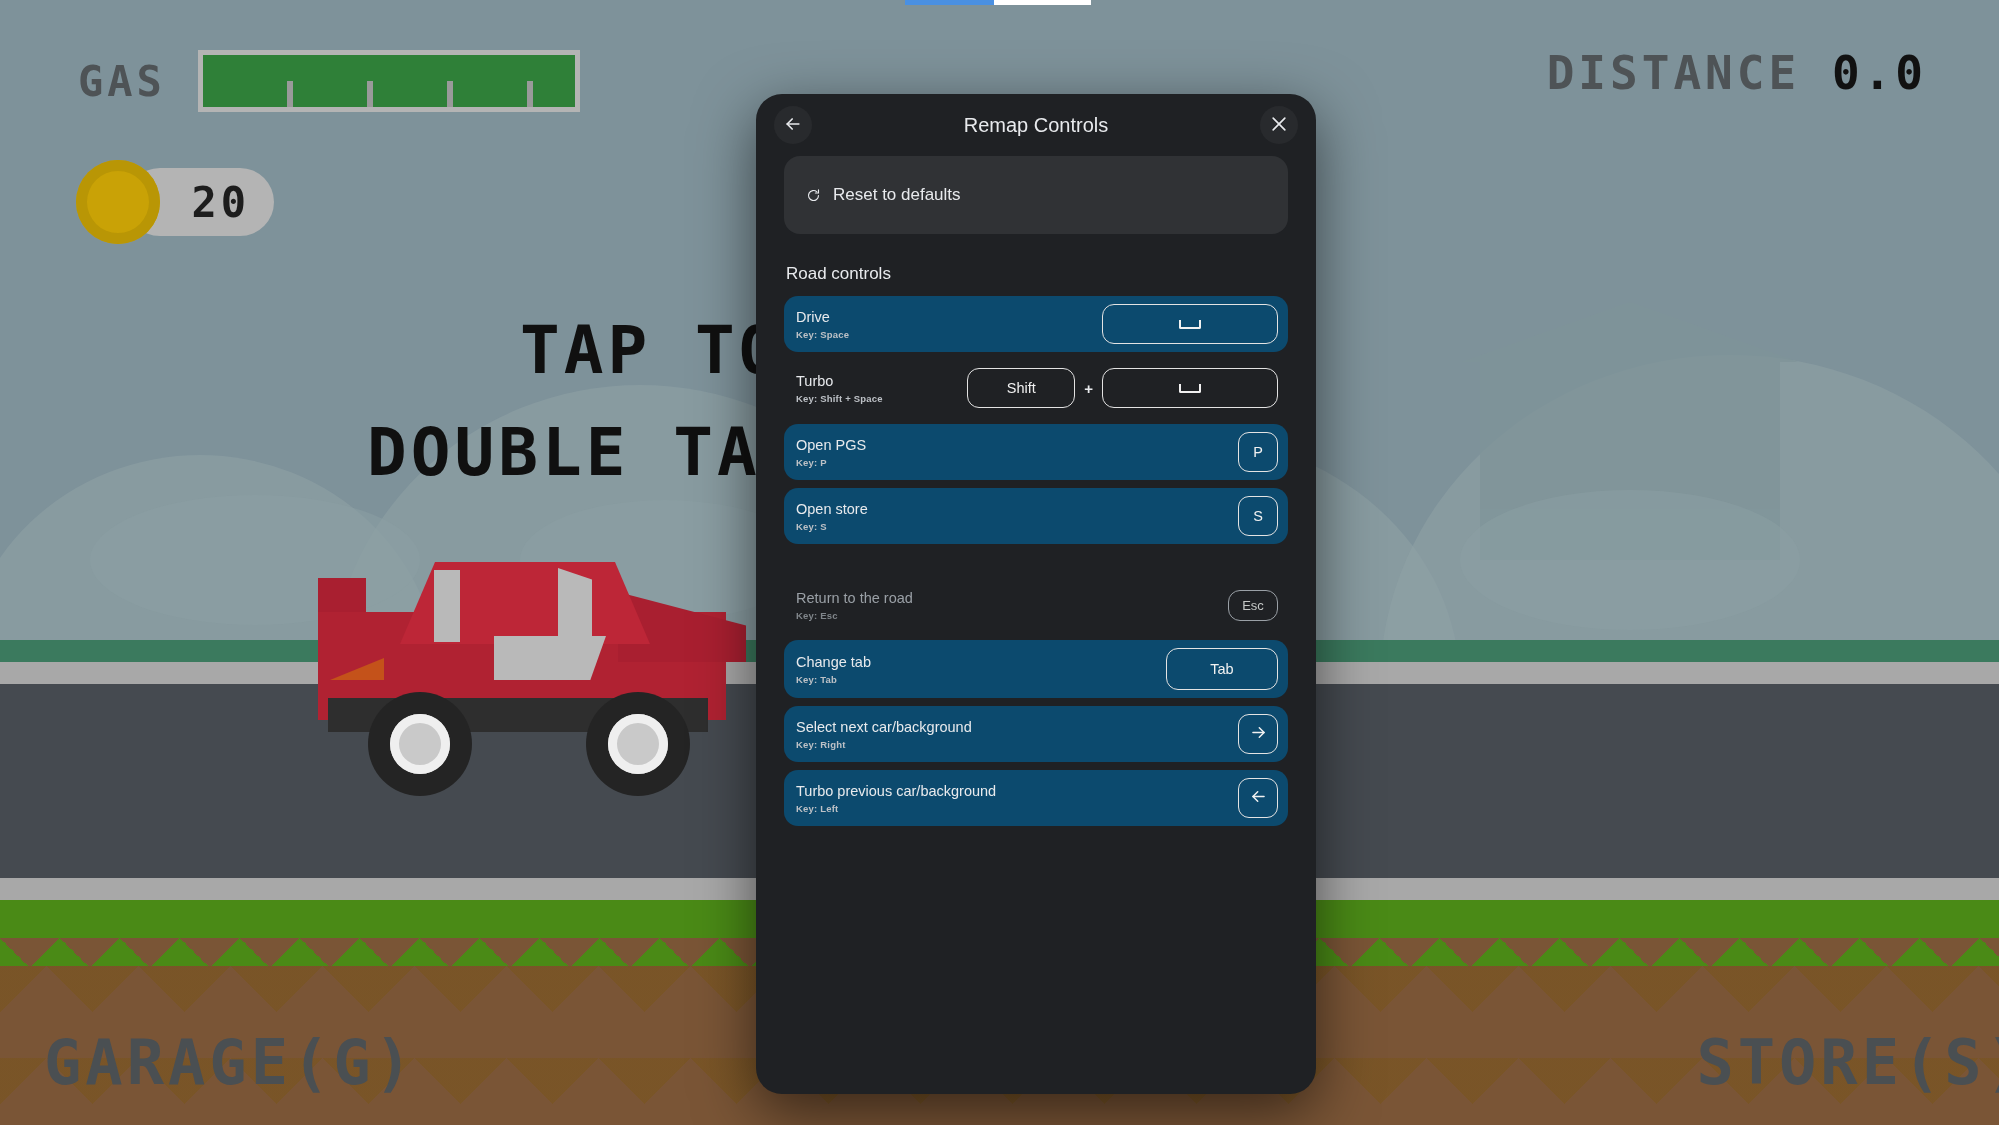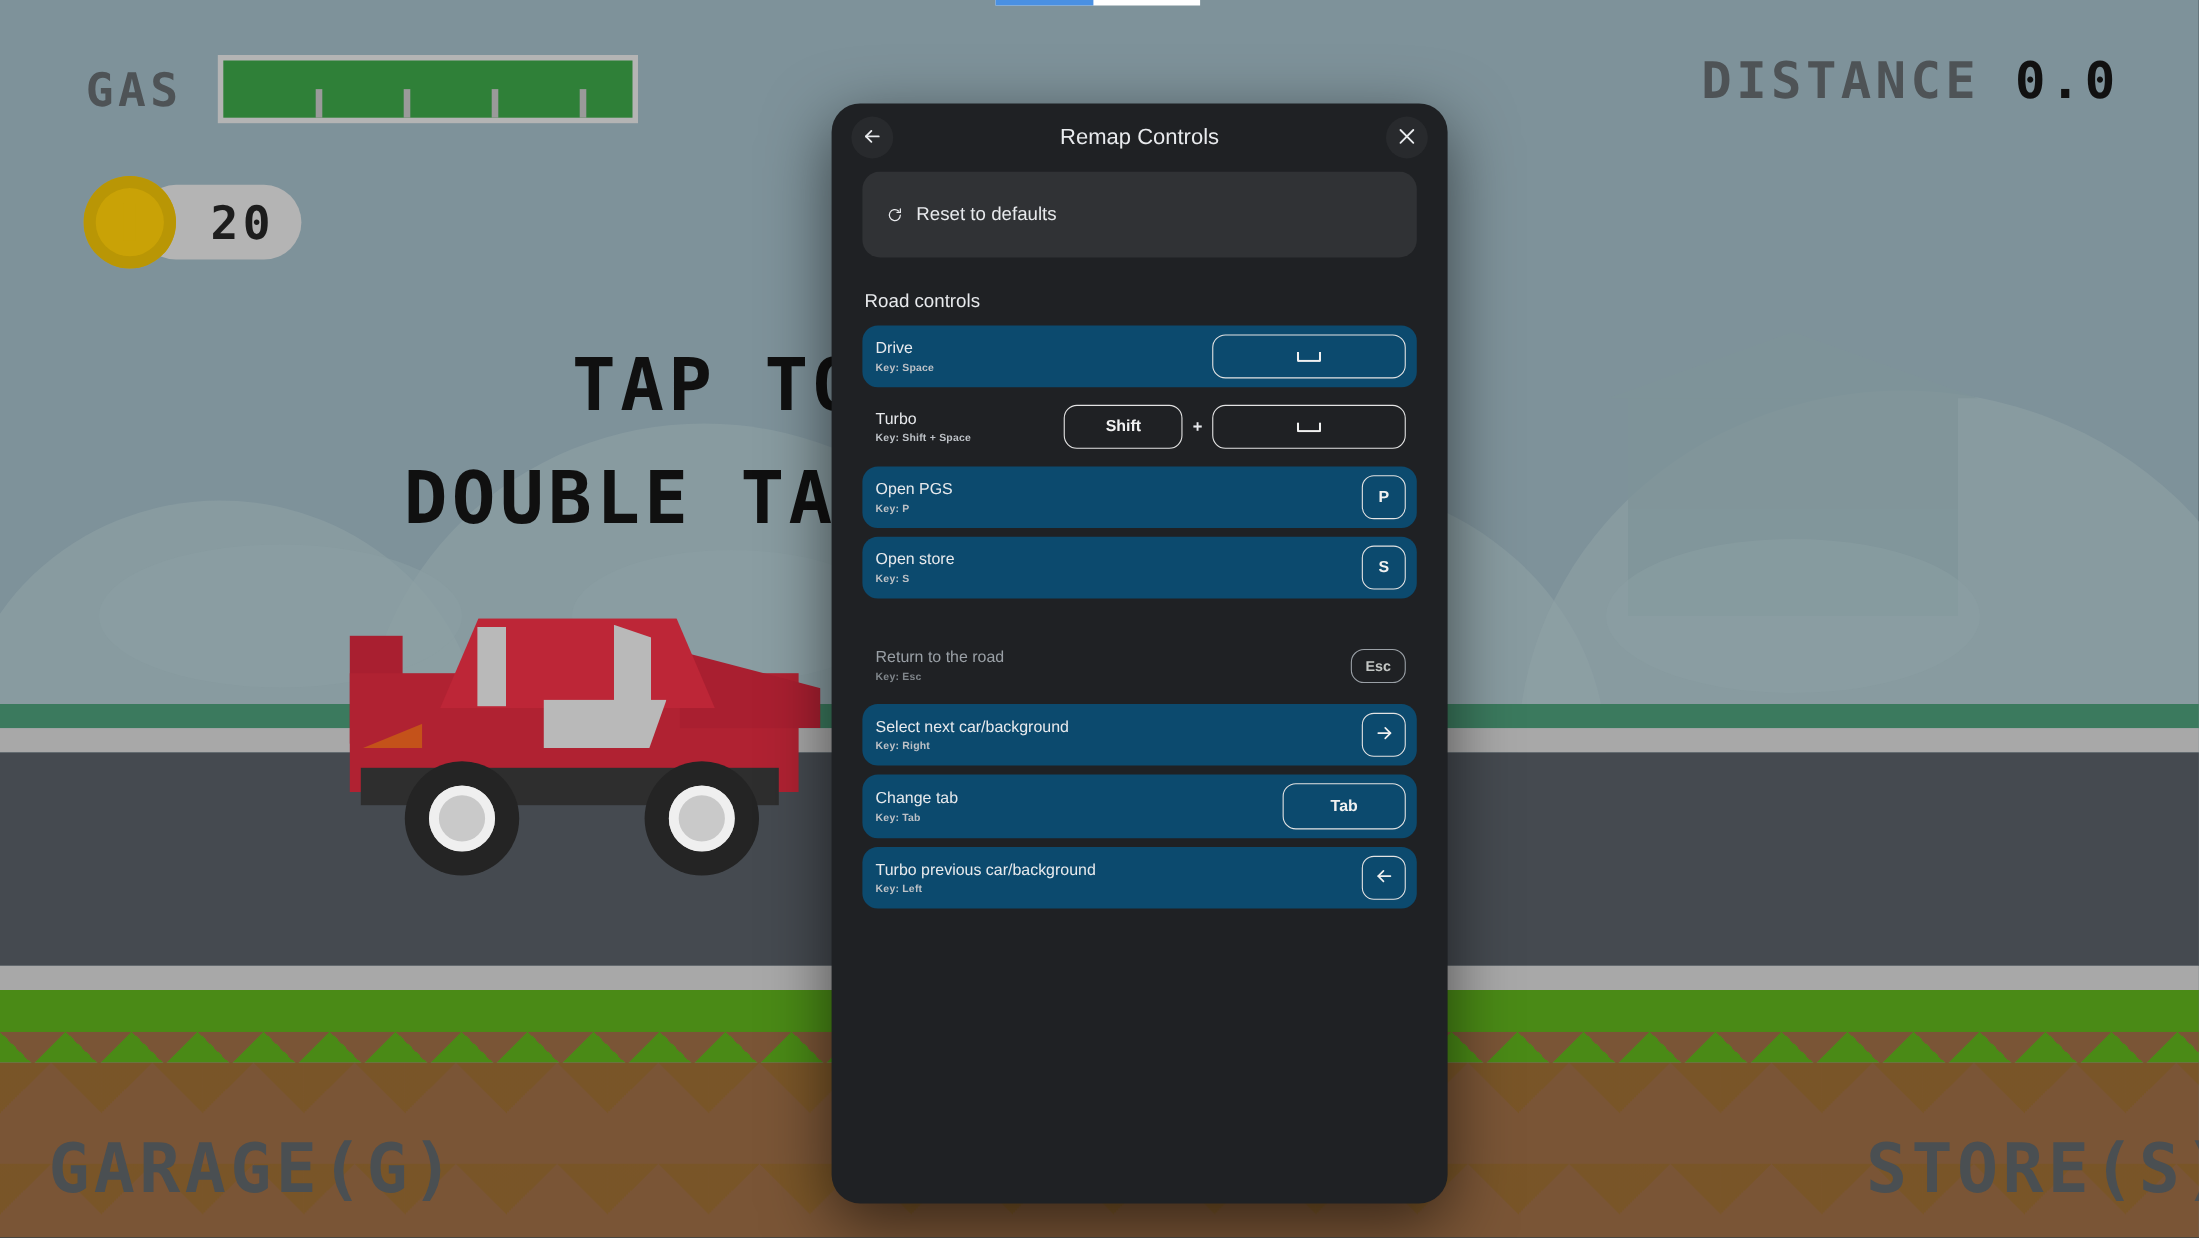--- a/index.html
+++ b/index.html
@@ -320,21 +320,20 @@
   .ctrl-keys { flex: 0 0 auto; display: flex; align-items: center; gap: 8px; }
 
   .keycap {
     border: 1.6px solid #e3e3e3;
     border-radius: 12px;
     color: #f1f1f1;
     display: flex; align-items: center; justify-content: center;
     font-size: 14.5px;
     cursor: pointer;
     background: transparent;
-    font-weight: bold;
   }
   .keycap.dimmed { border-color: #9aa0a6; color: #c4c7c5; }
   .keycap.wide   { width: 176px; height: 40px; }
   .keycap.mid    { width: 108px; height: 40px; }
   .keycap.tab    { width: 112px; height: 42px; }
   .keycap.sq     { width: 40px;  height: 40px; border-radius: 11px; }
   .keycap.esc    { width: 50px;  height: 31px; border-radius: 12px; font-size: 13px; }
 
   .keycap .spacebar-glyph {
     display: block;
@@ -520,45 +519,45 @@
               <div class="ctrl-key">Key: Esc</div>
             </div>
             <div class="ctrl-keys">
               <button class="keycap esc dimmed">
                 <span>Esc</span>
               </button>
             </div>
           </div>
           <div class="ctrl-row shaded">
             <div class="ctrl-text">
+              <div class="ctrl-name">Change tab</div>
+              <div class="ctrl-key">Key: Tab</div>
+            </div>
+            <div class="ctrl-keys">
+              <button class="keycap tab">
+                <span>Tab</span>
+              </button>
+            </div>
+          </div>
+          <div class="ctrl-row shaded">
+            <div class="ctrl-text">
               <div class="ctrl-name">Select next car/background</div>
               <div class="ctrl-key">Key: Right</div>
             </div>
             <div class="ctrl-keys">
               <button class="keycap sq">
                 <span><svg class="arrow" viewBox="0 0 24 24">
                     <path d="M5 12h14"></path>
                     <path d="M13 6l6 6-6 6"></path>
                   </svg></span>
               </button>
             </div>
           </div>
           <div class="ctrl-row shaded">
             <div class="ctrl-text">
-              <div class="ctrl-name">Change tab</div>
-              <div class="ctrl-key">Key: Tab</div>
-            </div>
-            <div class="ctrl-keys">
-              <button class="keycap tab">
-                <span>Tab</span>
-              </button>
-            </div>
-          </div>
-          <div class="ctrl-row shaded">
-            <div class="ctrl-text">
               <div class="ctrl-name">Turbo previous car/background</div>
               <div class="ctrl-key">Key: Left</div>
             </div>
             <div class="ctrl-keys">
               <button class="keycap sq">
                 <span><svg class="arrow" viewBox="0 0 24 24">
                     <path d="M19 12H5"></path>
                     <path d="M11 6l-6 6 6 6"></path>
                   </svg></span>
               </button>

